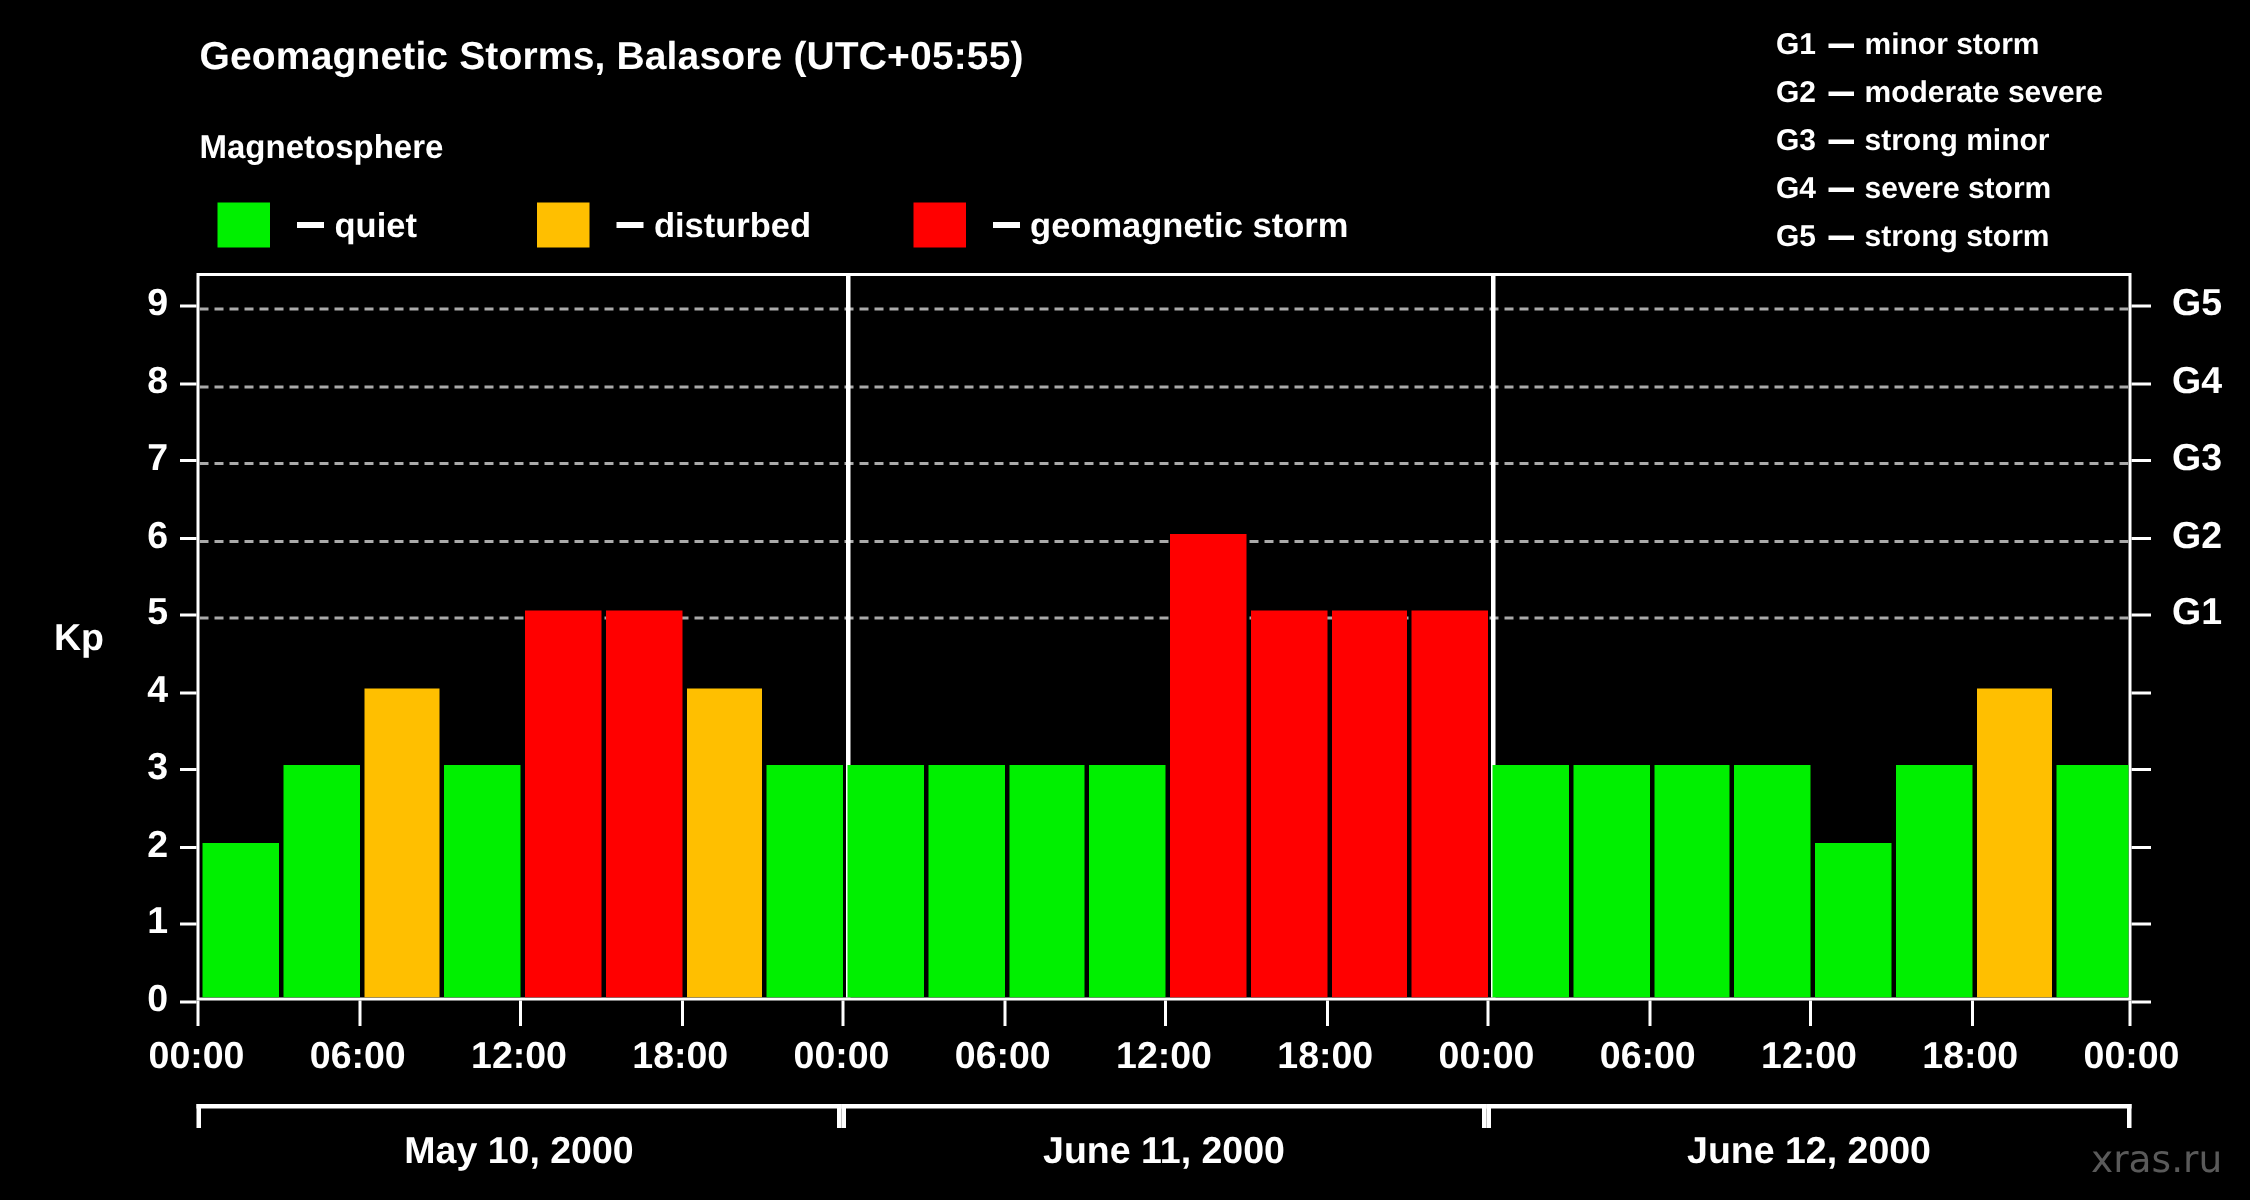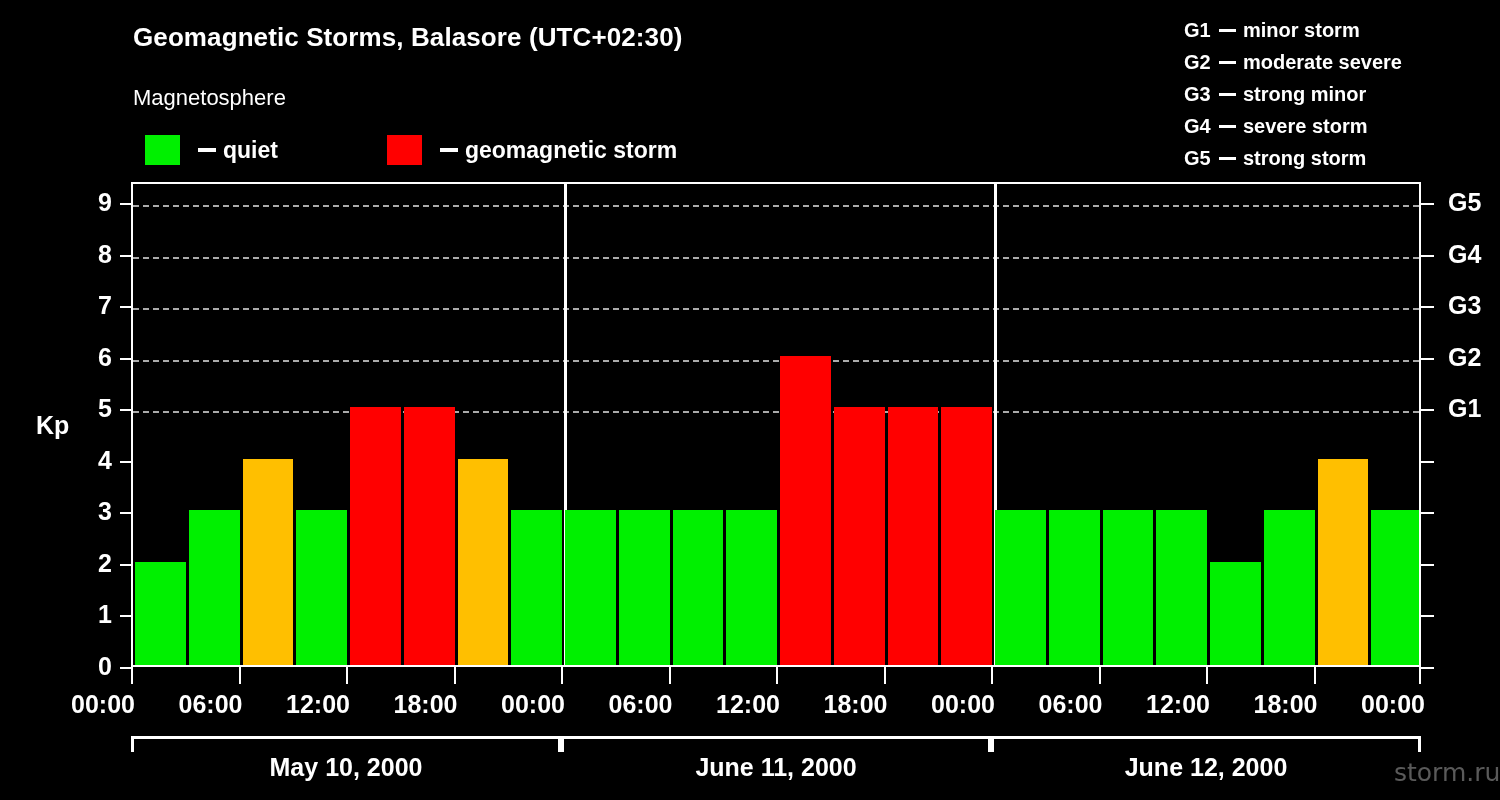--- a/index.html
+++ b/index.html
@@ -24,21 +24,21 @@
     font-size: 26px;
     font-weight: bold;
     letter-spacing: 0.1px;
     white-space: nowrap;
   }
   #subtitle {
     position: absolute;
     left: 133px;
     top: 85px;
     font-size: 22px;
-    font-weight: normal;
+    font-weight: bold;
     white-space: nowrap;
   }
 
   
   #color-legend {
     position: absolute;
     left: 133px;
     top: 131px;
     height: 38px;
     display: flex;
@@ -164,20 +164,21 @@
     top: 667px;
     width: 0;
     height: 17px;
     border-left: 2px solid #ffffff;
   }
   .x-label {
     position: absolute;
     top: 690px;
     width: 120px;
     margin-left: -60px;
+    text-align: center;
     font-size: 25px;
     font-weight: bold;
   }
 
   
   .day-bracket {
     position: absolute;
     top: 736px;
     height: 16px;
     border-left: 3px solid #ffffff;
@@ -198,30 +199,35 @@
     left: 1394px;
     top: 758px;
     font-size: 25px;
     color: #5a5a5a;
     font-family: "DejaVu Sans", sans-serif;
   }
 </style>
 </head>
 <body>
 
-<div id="chart-title">Geomagnetic Storms, Balasore (UTC+02:30)</div>
+<div id="chart-title">Geomagnetic Storms, Balasore (UTC+05:55)</div>
 <div id="subtitle">Magnetosphere</div>
 
 <div id="color-legend">
     <div class="legend-entry">
       <span class="legend-swatch" style="background: rgb(0, 240, 0);"></span>
       <span class="legend-dash"></span>
       <span class="legend-text">quiet</span>
     </div>
-    <div class="legend-entry" style="margin-left: 109px;">
+    <div class="legend-entry" style="margin-left: 80px;">
+      <span class="legend-swatch" style="background: rgb(255, 191, 0);"></span>
+      <span class="legend-dash"></span>
+      <span class="legend-text">disturbed</span>
+    </div>
+    <div class="legend-entry" style="margin-left: 68px;">
       <span class="legend-swatch" style="background: rgb(255, 0, 0);"></span>
       <span class="legend-dash"></span>
       <span class="legend-text">geomagnetic storm</span>
     </div>
   </div>
 
 <div id="g-legend">
     <div class="g-row">
       <span class="g-code">G1</span>
       <span class="g-dash"></span>
@@ -348,13 +354,13 @@
     <div class="x-tick" style="left: 1419px;"></div>
     <div class="x-label" style="left: 1421px;">00:00</div>
     <div class="day-bracket" style="left: 131px; width: 430px;"></div>
     <div class="day-name" style="left: 131px; width: 430px;">May 10, 2000</div>
     <div class="day-bracket" style="left: 561px; width: 430px;"></div>
     <div class="day-name" style="left: 561px; width: 430px;">June 11, 2000</div>
     <div class="day-bracket" style="left: 991px; width: 430px;"></div>
     <div class="day-name" style="left: 991px; width: 430px;">June 12, 2000</div>
   </div>
 
-<div id="watermark">storm.ru</div>
+<div id="watermark">xras.ru</div>
 
 </body></html>

